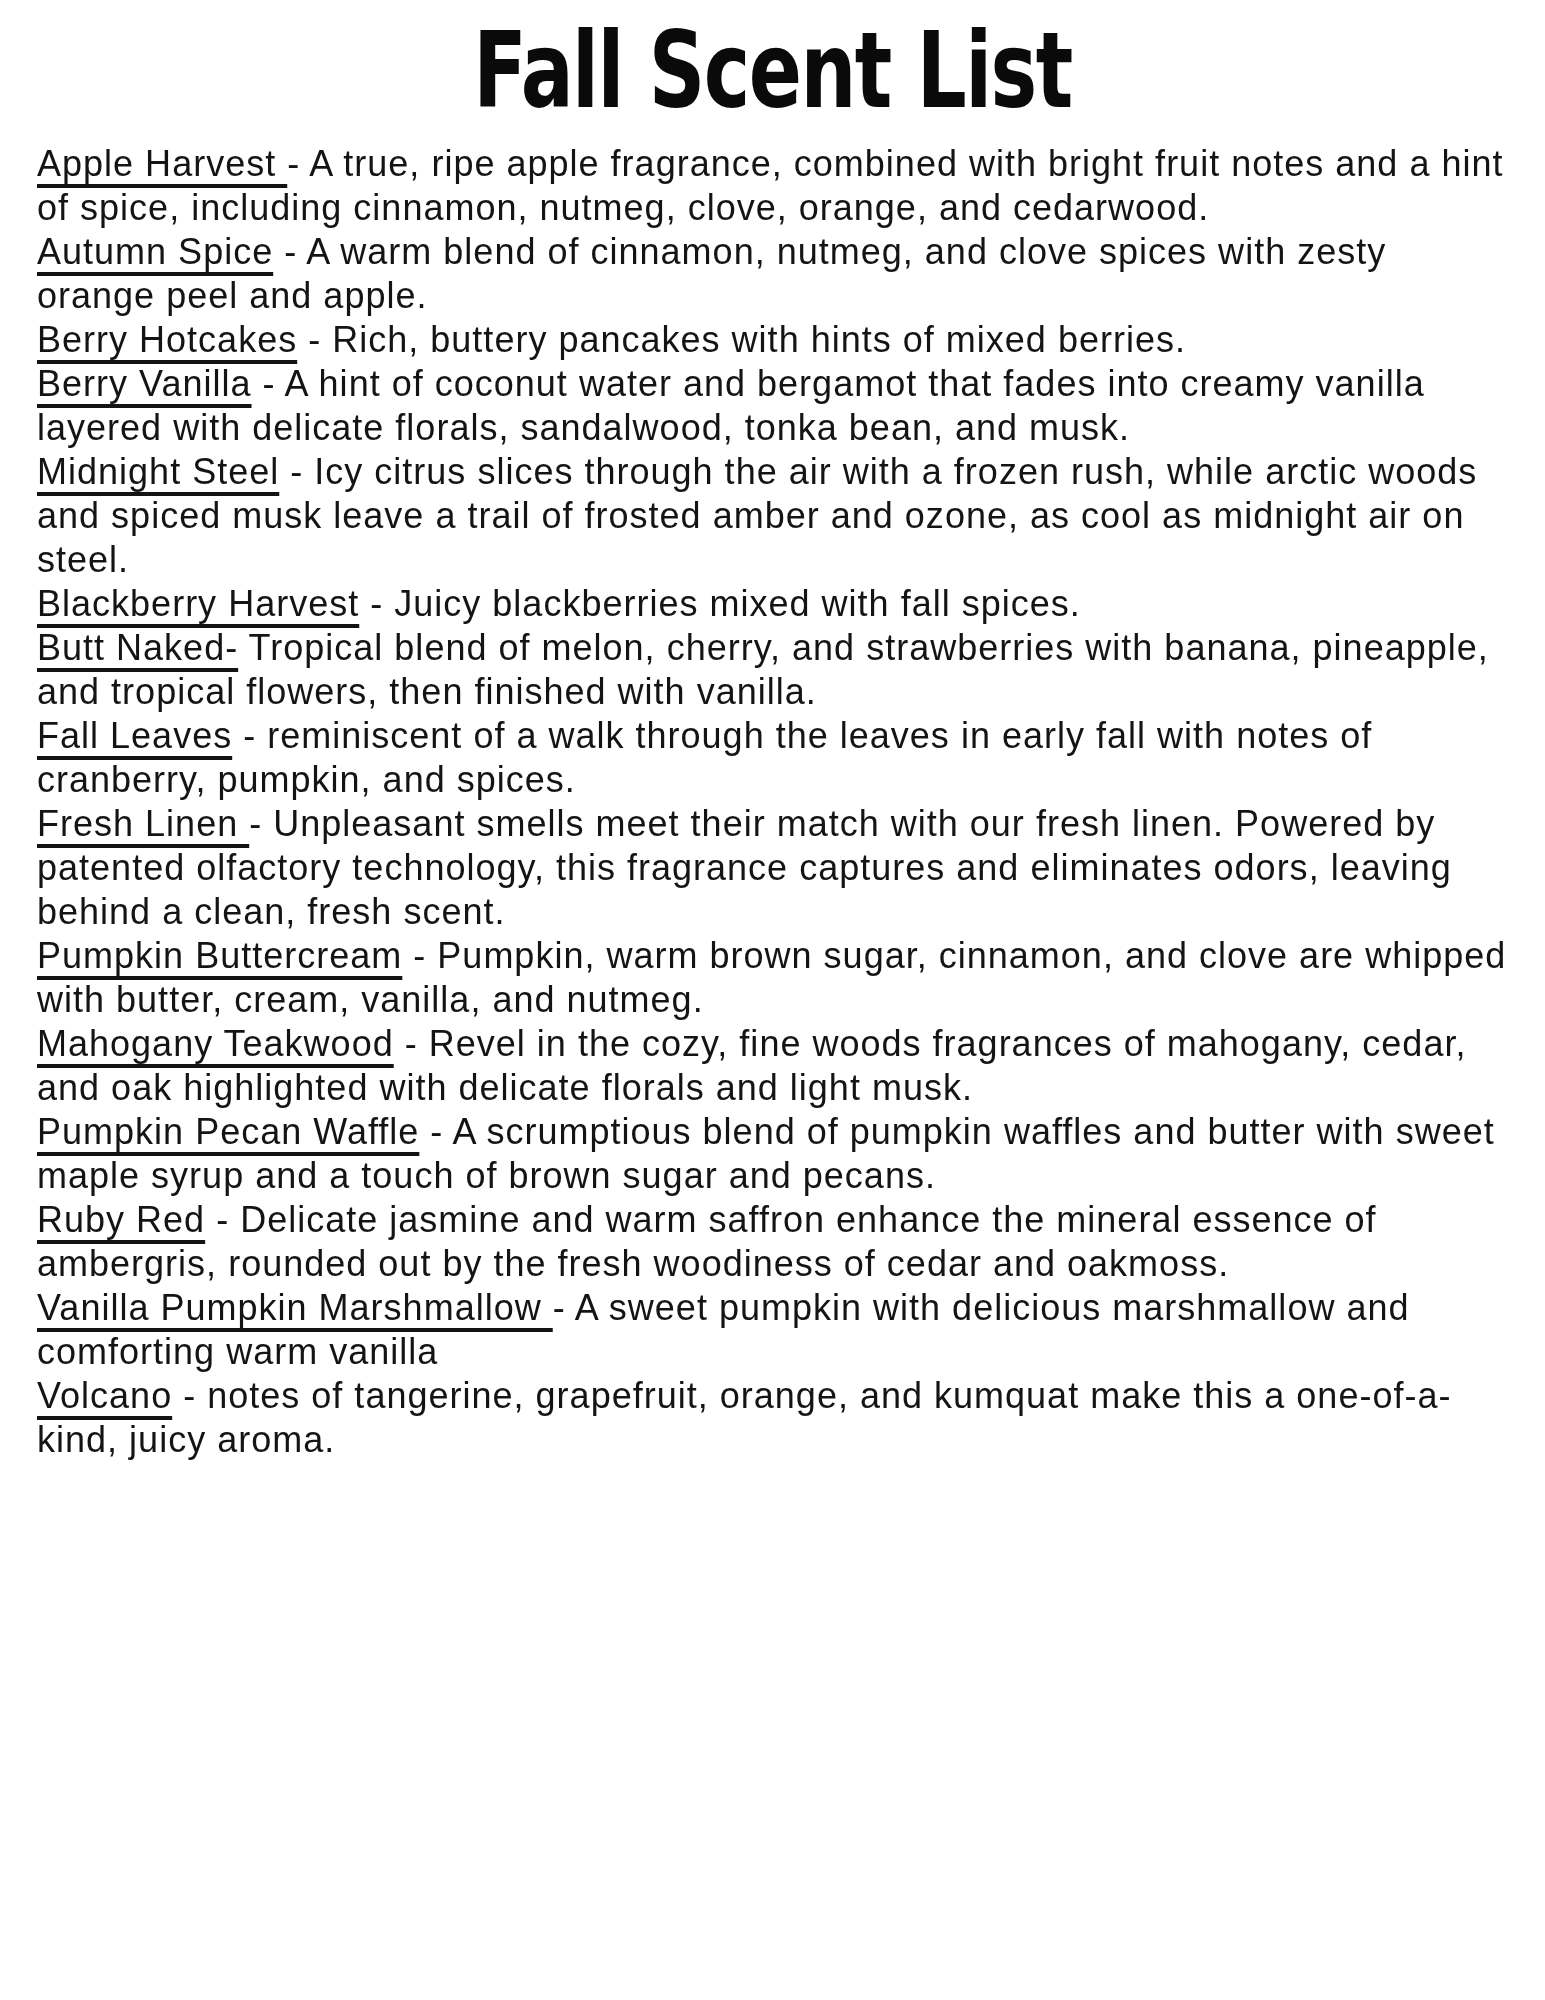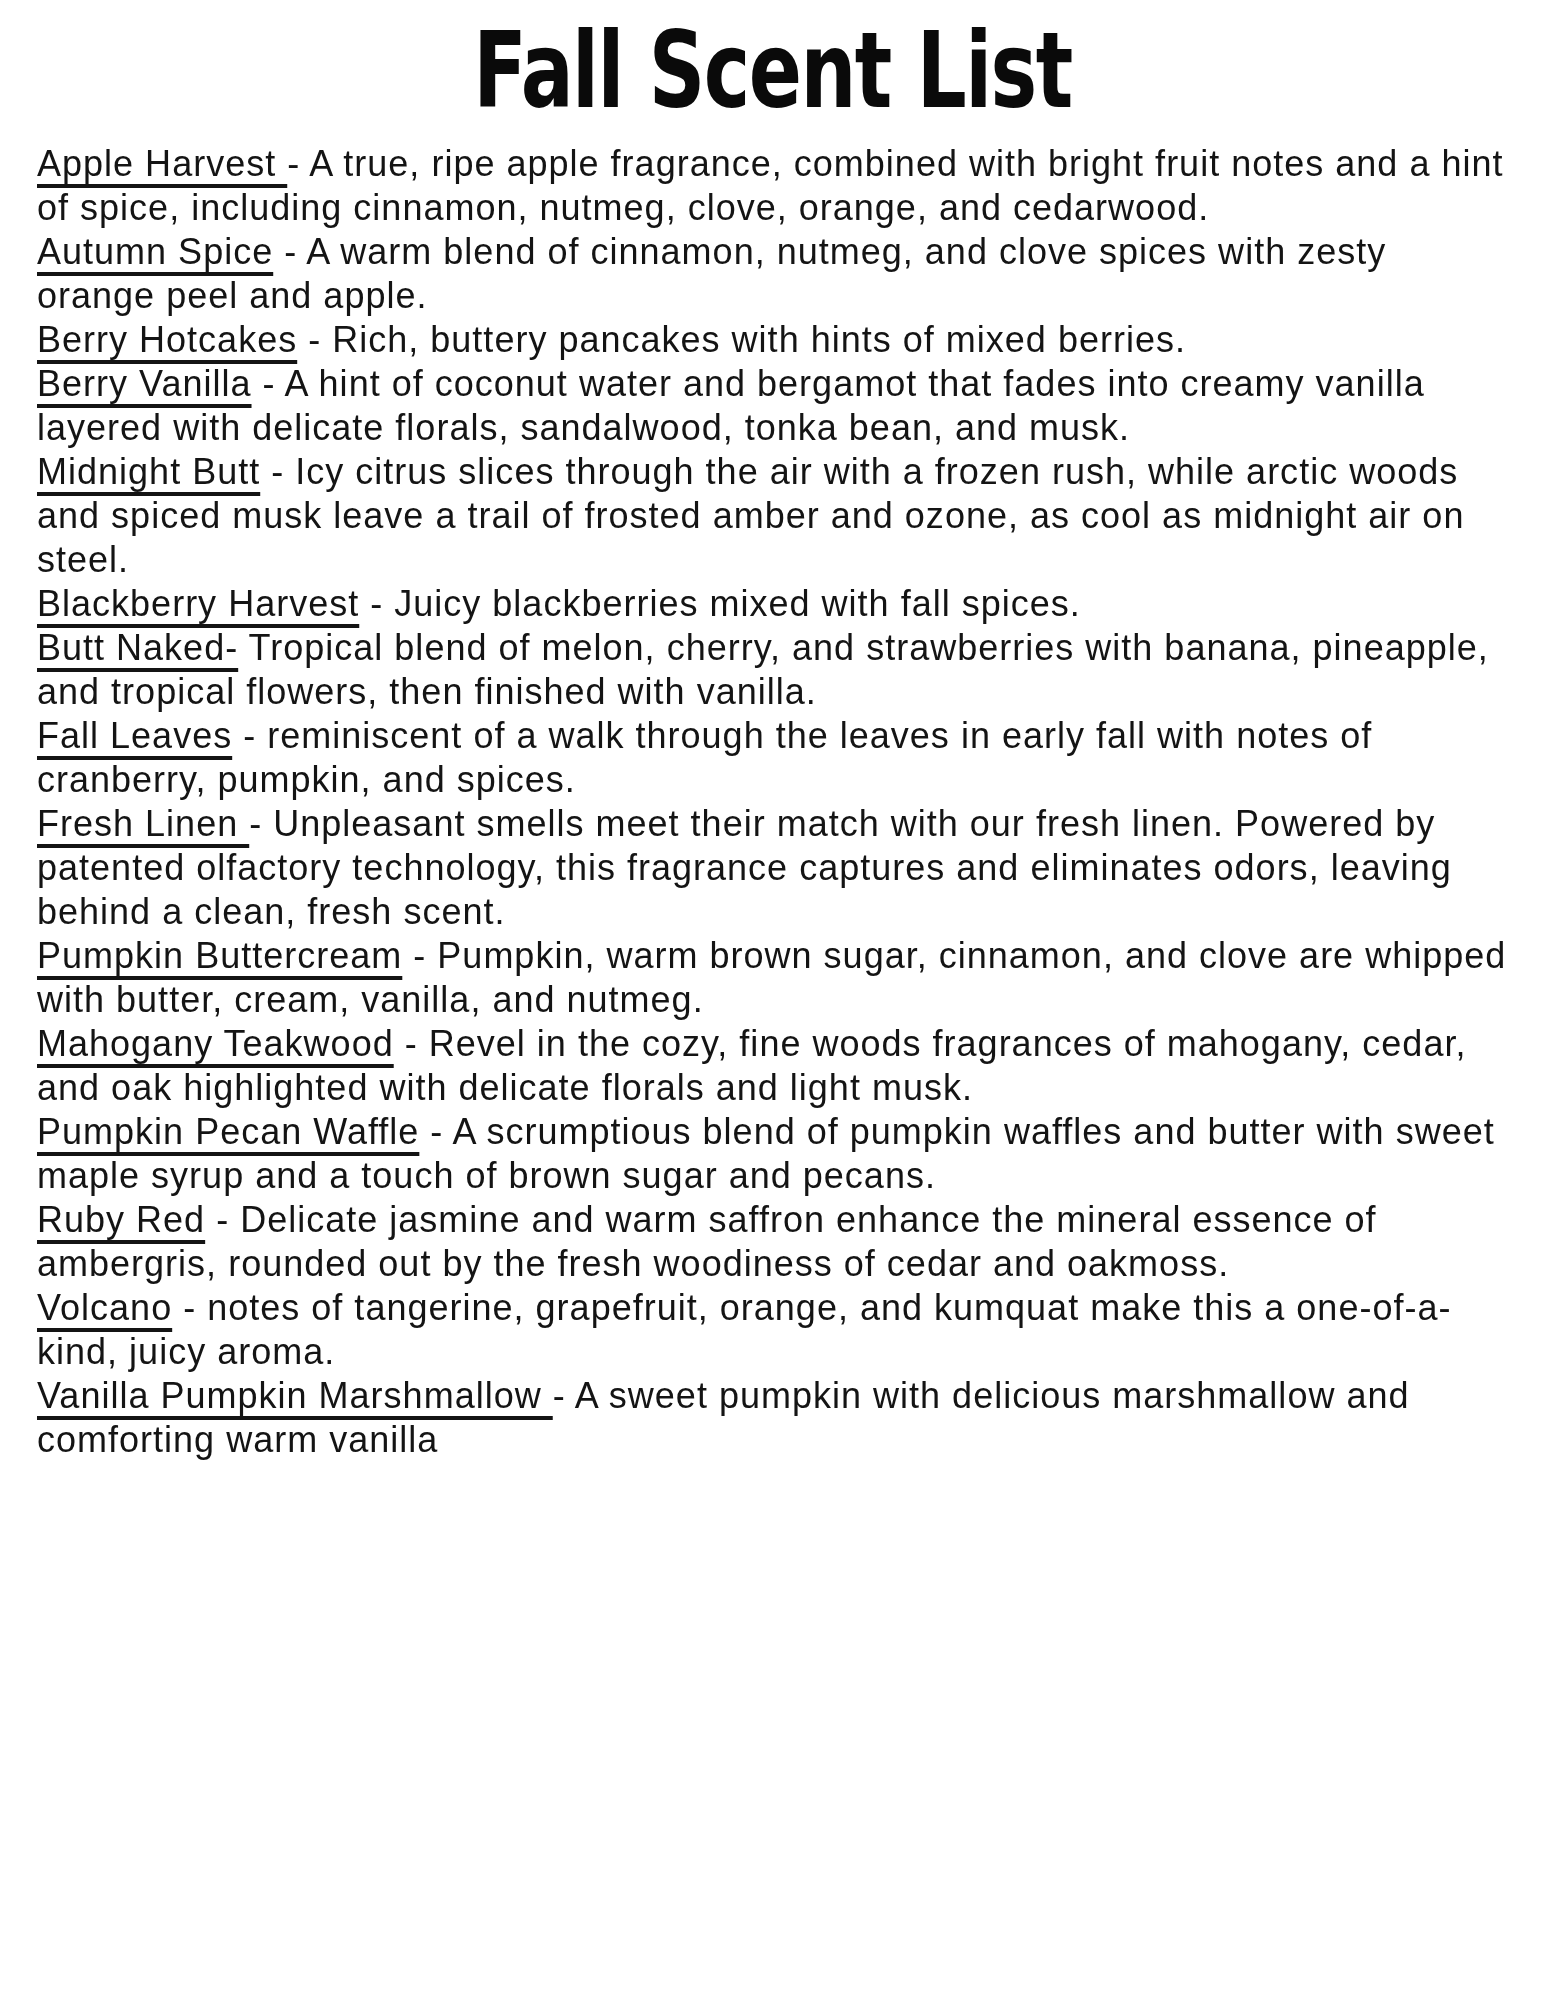--- a/index.html
+++ b/index.html
@@ -55,25 +55,25 @@
 </head>
 <body>
 
 <div class="page">
   <h1 class="doc-title">Fall Scent List</h1>
   <div class="scent-list">
     <p class="entry"><span class="scent-name">Apple Harvest </span><span class="sep">- </span><span class="desc">A true, ripe apple fragrance, combined with bright fruit notes and a hint of spice, including cinnamon, nutmeg, clove, orange, and cedarwood.</span></p>
     <p class="entry"><span class="scent-name">Autumn Spice</span><span class="sep"> - </span><span class="desc">A warm blend of cinnamon, nutmeg, and clove spices with zesty orange peel and apple.</span></p>
     <p class="entry"><span class="scent-name">Berry Hotcakes</span><span class="sep"> - </span><span class="desc">Rich, buttery pancakes with hints of mixed berries.</span></p>
     <p class="entry"><span class="scent-name">Berry Vanilla</span><span class="sep"> - </span><span class="desc">A hint of coconut water and bergamot that fades into creamy vanilla layered with delicate florals, sandalwood, tonka bean, and musk.</span></p>
-    <p class="entry"><span class="scent-name">Midnight Butt</span><span class="sep"> - </span><span class="desc">Icy citrus slices through the air with a frozen rush, while arctic woods and spiced musk leave a trail of frosted amber and ozone, as cool as midnight air on steel.</span></p>
+    <p class="entry"><span class="scent-name">Midnight Steel</span><span class="sep"> - </span><span class="desc">Icy citrus slices through the air with a frozen rush, while arctic woods and spiced musk leave a trail of frosted amber and ozone, as cool as midnight air on steel.</span></p>
     <p class="entry"><span class="scent-name">Blackberry Harvest</span><span class="sep"> - </span><span class="desc">Juicy blackberries mixed with fall spices.</span></p>
     <p class="entry"><span class="scent-name">Butt Naked-</span><span class="sep"> </span><span class="desc">Tropical blend of melon, cherry, and strawberries with banana, pineapple, and tropical flowers, then finished with vanilla.</span></p>
     <p class="entry"><span class="scent-name">Fall Leaves</span><span class="sep"> - </span><span class="desc">reminiscent of a walk through the leaves in early fall with notes of cranberry, pumpkin, and spices.</span></p>
     <p class="entry"><span class="scent-name">Fresh Linen </span><span class="sep">- </span><span class="desc">Unpleasant smells meet their match with our fresh linen. Powered by patented olfactory technology, this fragrance captures and eliminates odors, leaving behind a clean, fresh scent.</span></p>
     <p class="entry"><span class="scent-name">Pumpkin Buttercream</span><span class="sep"> - </span><span class="desc">Pumpkin, warm brown sugar, cinnamon, and clove are whipped with butter, cream, vanilla, and nutmeg.</span></p>
     <p class="entry"><span class="scent-name">Mahogany Teakwood</span><span class="sep"> - </span><span class="desc">Revel in the cozy, fine woods fragrances of mahogany, cedar, and oak highlighted with delicate florals and light musk.</span></p>
     <p class="entry"><span class="scent-name">Pumpkin Pecan Waffle</span><span class="sep"> - </span><span class="desc">A scrumptious blend of pumpkin waffles and butter with sweet maple syrup and a touch of brown sugar and pecans.</span></p>
     <p class="entry"><span class="scent-name">Ruby Red</span><span class="sep"> - </span><span class="desc">Delicate jasmine and warm saffron enhance the mineral essence of ambergris, rounded out by the fresh woodiness of cedar and oakmoss.</span></p>
+    <p class="entry"><span class="scent-name">Vanilla Pumpkin Marshmallow </span><span class="sep">- </span><span class="desc">A sweet pumpkin with delicious marshmallow and comforting warm vanilla</span></p>
     <p class="entry"><span class="scent-name">Volcano</span><span class="sep"> - </span><span class="desc">notes of tangerine, grapefruit, orange, and kumquat make this a one-of-a-kind, juicy aroma.</span></p>
-    <p class="entry"><span class="scent-name">Vanilla Pumpkin Marshmallow </span><span class="sep">- </span><span class="desc">A sweet pumpkin with delicious marshmallow and comforting warm vanilla</span></p>
   </div>
 </div>
 
 </body></html>

